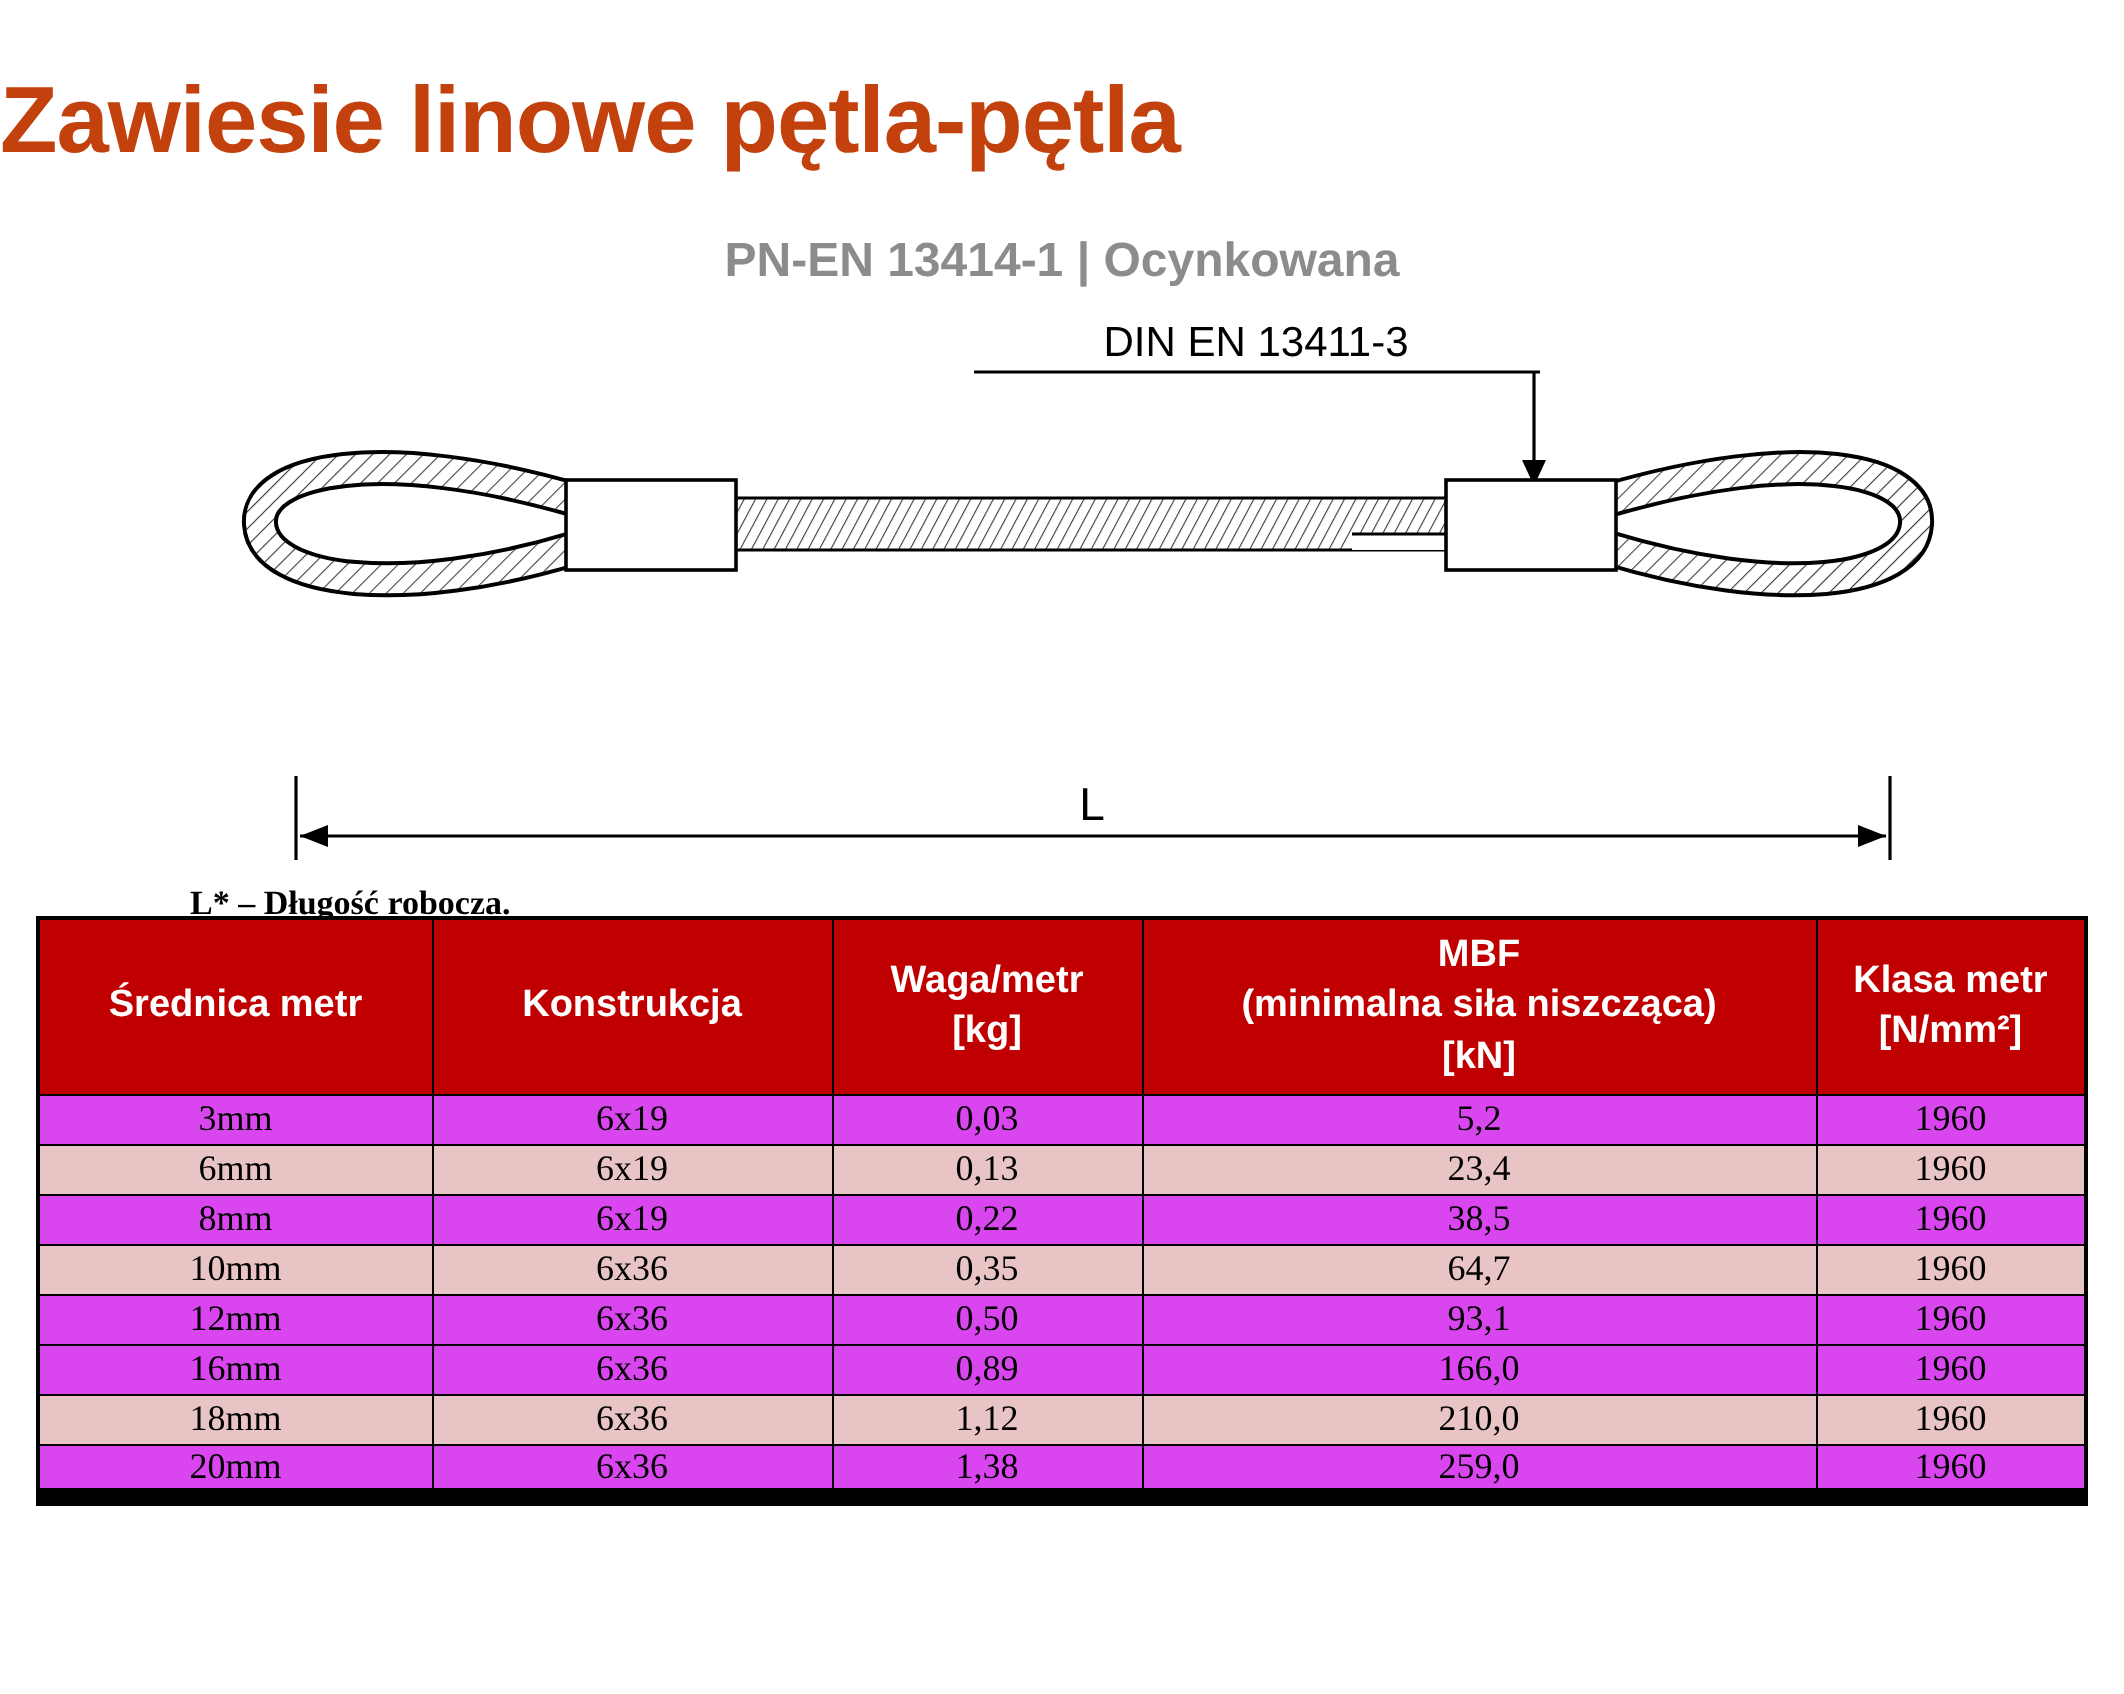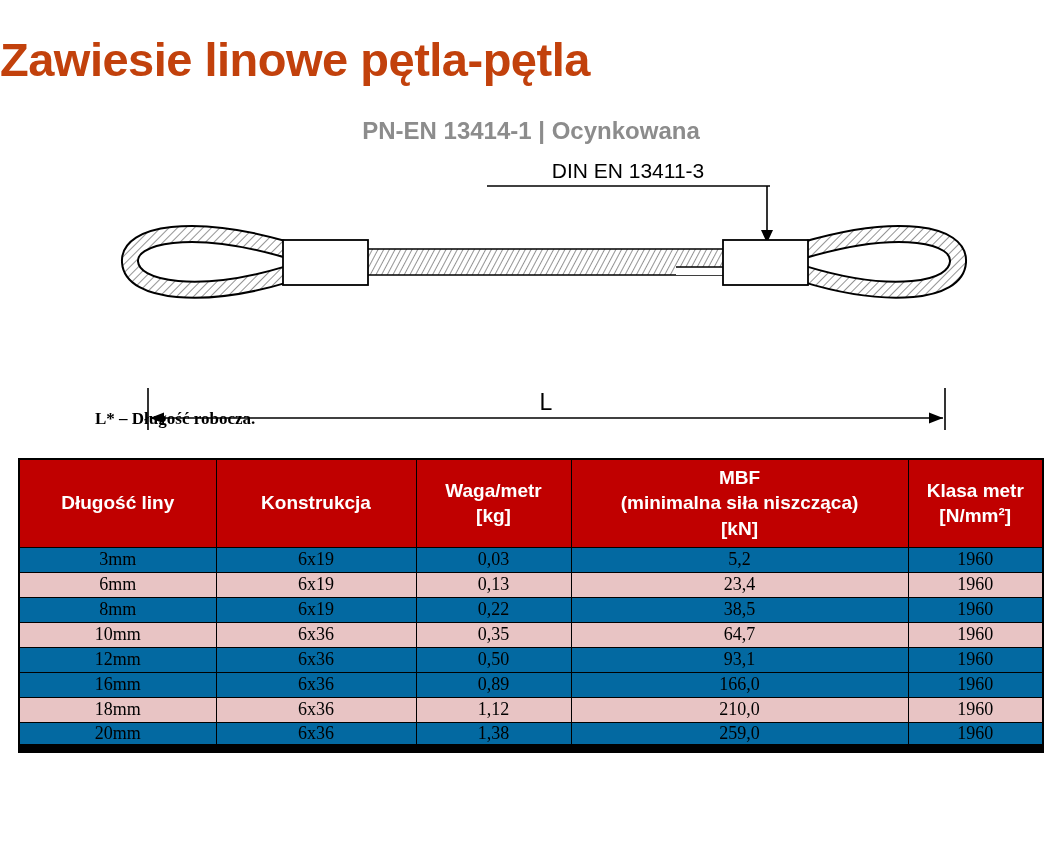--- a/index.html
+++ b/index.html
@@ -17,21 +17,21 @@
   }
   .page-subtitle {
     position:absolute; top:97px; left:0; width:100%;
     text-align:center;
     font-size:24px; font-weight:700;
     color:#8c8c8c;
     margin-top:20px;
   }
   .diagram-svg { position:absolute; top:150px; left:0; }
   .footnote {
-    position:absolute; top:409px; left:95px;
+    position:absolute; top:442px; left:95px;
     font-family:"Liberation Serif", serif;
     font-size:17px; font-weight:700; color:#000;
   }
   table.spec-table {
     position:absolute; top:458px; left:18px; width:1024px;
     border-collapse:collapse; table-layout:fixed;
     border:2px solid #000;
     border-bottom:9px solid #000;
   }
   table.spec-table th {
@@ -44,21 +44,21 @@
     height:88px;
     white-space:pre-line;
     padding:2px 4px;
   }
   table.spec-table td {
     font-family:"Liberation Serif", serif;
     font-size:18px; color:#000;
     text-align:center; vertical-align:middle;
     border:1px solid #000;
     height:25px; padding:0 4px;
-    background:#0369a1;
+    background:#d946ef;
   }
   table.spec-table tr.alt td { background:var(--row-alt, #e8c4c4); }
 </style>
 </head>
 <body>
 
 <div class="page-title">Zawiesie linowe pętla-pętla</div>
 <div class="page-subtitle">PN-EN 13414-1 | Ocynkowana</div>
 
 <svg class="diagram-svg" width="1062" height="300" viewBox="0 0 1062 300" xmlns="http://www.w3.org/2000/svg">
@@ -104,21 +104,21 @@
 <table class="spec-table">
   <colgroup>
     <col style="width:197px">
       <col style="width:200px">
       <col style="width:155px">
       <col style="width:337px">
       <col style="width:135px">
   </colgroup>
   <thead>
     <tr>
-      <th>Długość liny</th>
+      <th>Średnica metr</th>
       <th>Konstrukcja</th>
       <th>Waga/metr
 [kg]</th>
       <th>MBF
 (minimalna siła niszcząca)
 [kN]</th>
       <th>Klasa metr
 [N/mm²]</th>
     </tr>
   </thead>

